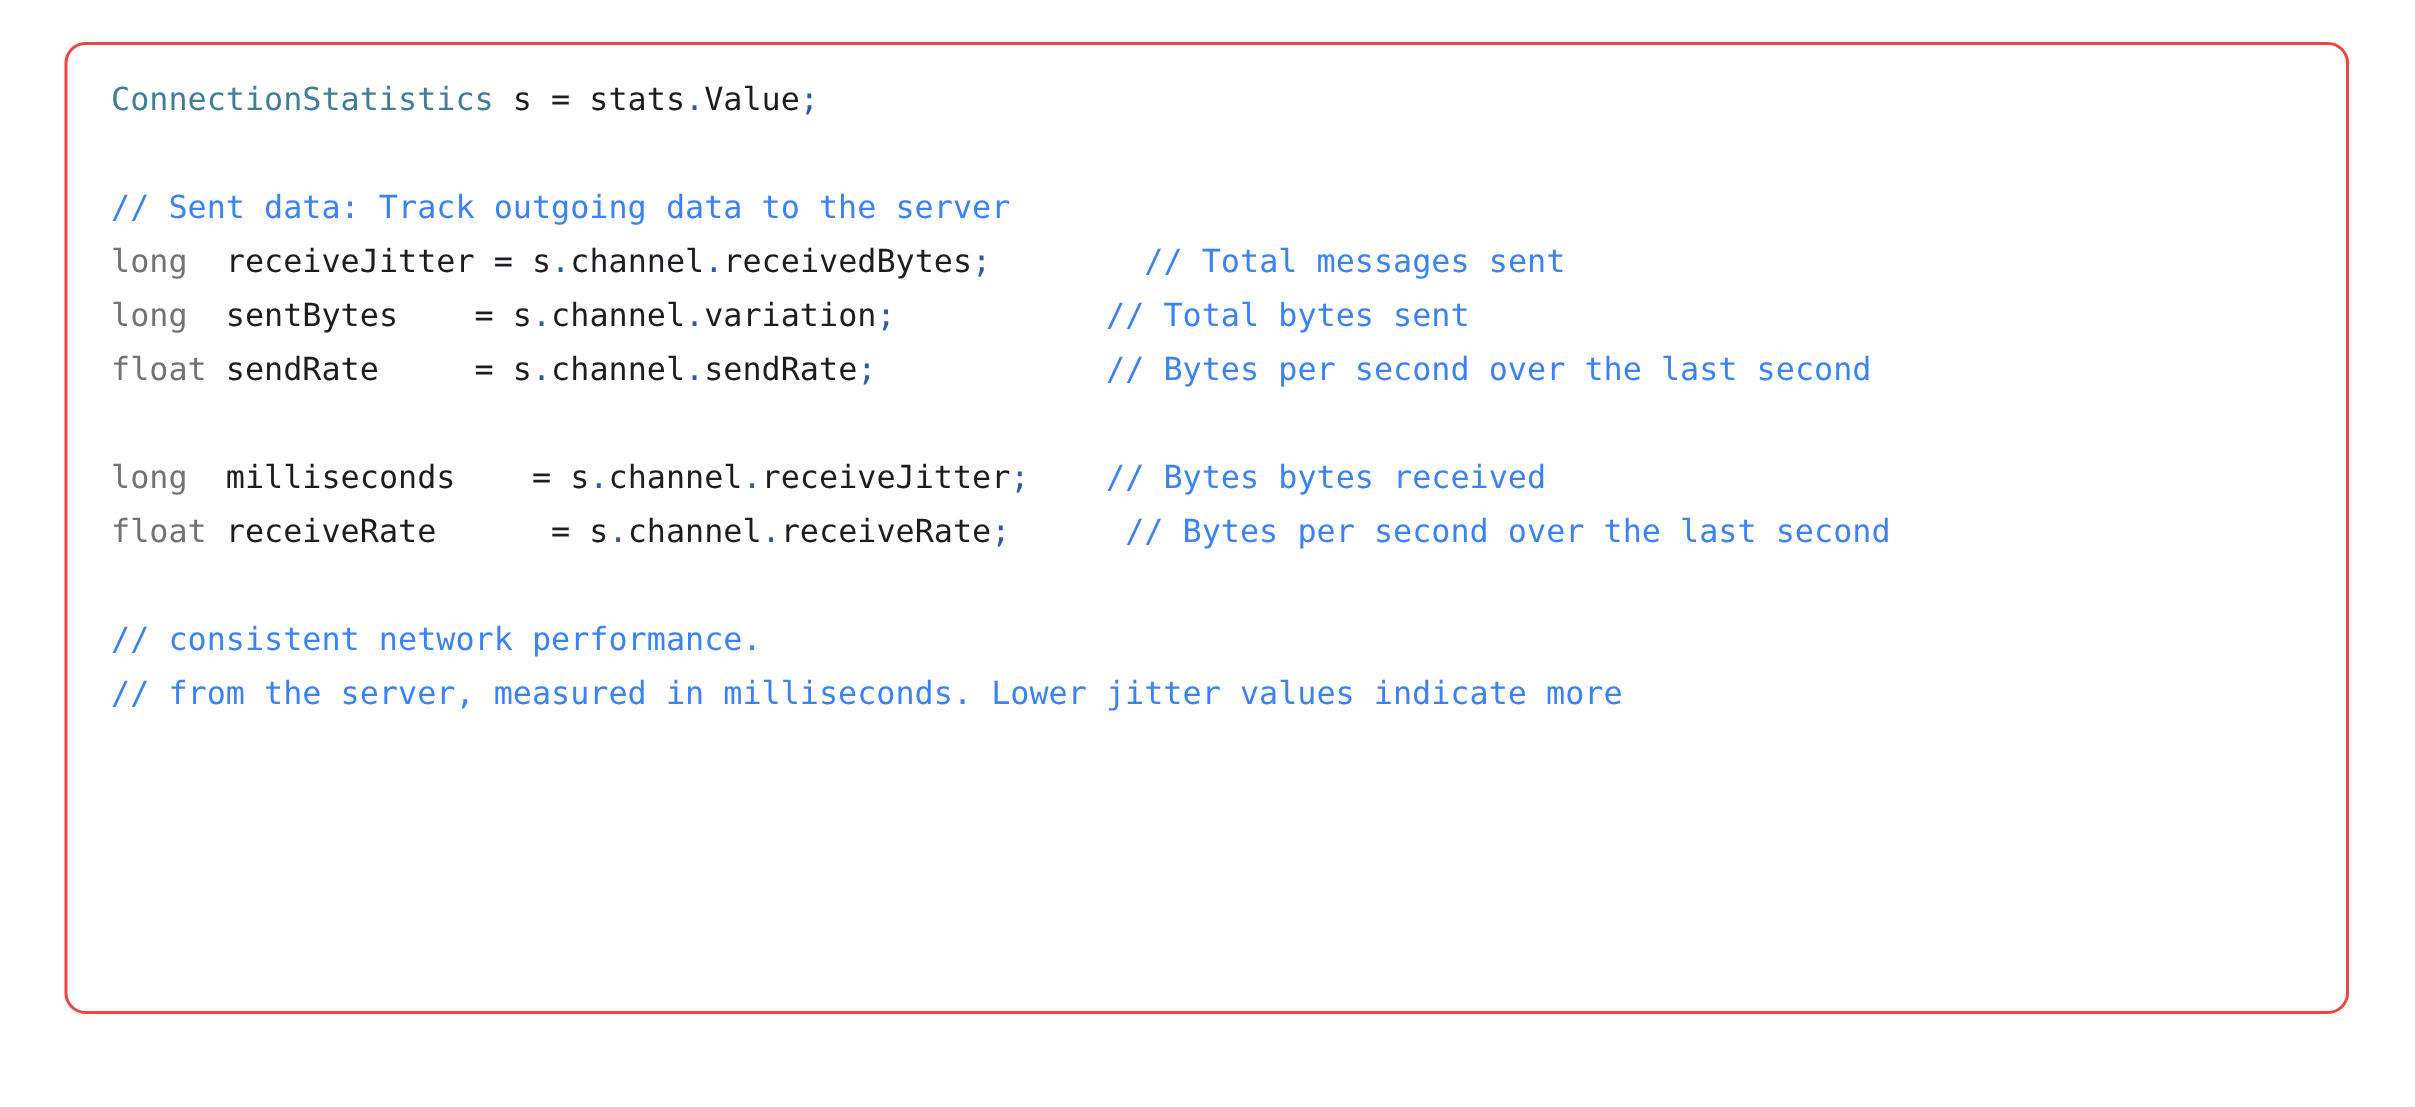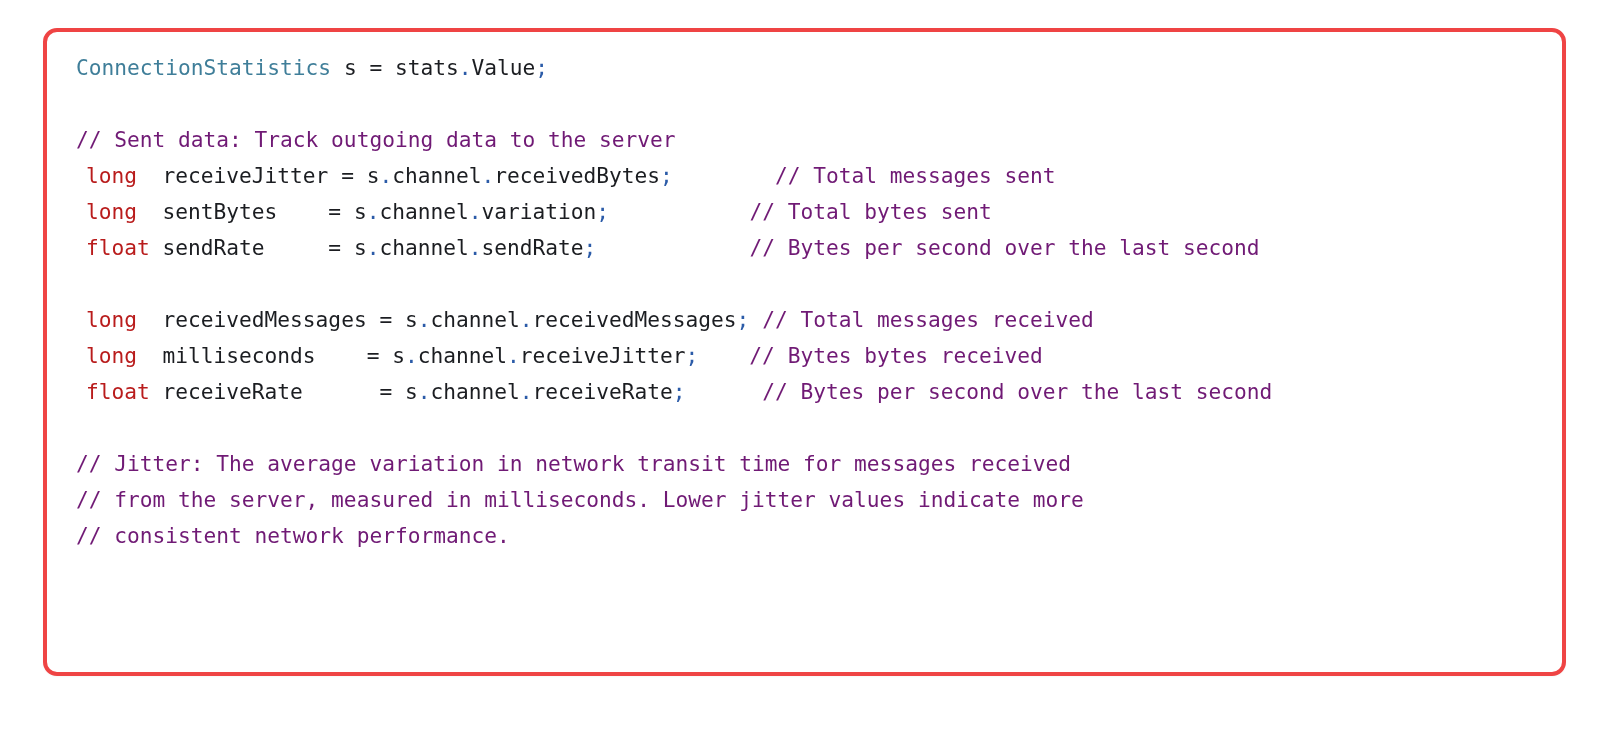--- a/index.html
+++ b/index.html
@@ -23,21 +23,21 @@
     box-sizing: border-box;
   }
 
   .code-card {
     position: absolute;
     left: 43px;
     top: 28px;
     width: 1523px;
     height: 648px;
     background: #ffffff;
-    border: 4px solid #ef4444;
+    border: 2px solid #ef4444;
     border-radius: 14px;
     box-sizing: border-box;
     overflow: hidden;
     box-shadow: 0 1px 2px rgba(16,18,24,0.035);
   }
 
   .code-block {
     position: absolute;
     left: 29px;
     top: 18px;
@@ -56,39 +56,37 @@
 
   .code-line {
     display: block;
     height: 36px;
     white-space: pre;
   }
   .code-line.blank { }
 
   
   .tok-type     { color: #3f7e99; }
-  .tok-keyword  { color: #b91c1c; margin-left: 10px; }
-  .tok-comment  { color: #701a75; }
+  .tok-keyword  { color: #737373; }
+  .tok-comment  { color: #3b82f6; }
   .tok-punct    { color: #2b5ba8; }
   .tok-plain    { color: #1b1d21; }
 </style>
 </head>
 <body>
 
 <div class="page">
   <div class="code-card">
     <pre class="code-block" id="code-block"><span class="code-line"><span class="tok-type">ConnectionStatistics</span><span class="tok-plain"> s = stats</span><span class="tok-punct">.</span><span class="tok-plain">Value</span><span class="tok-punct">;</span>
 </span><span class="code-line blank">
 </span><span class="code-line"><span class="tok-comment">// Sent data: Track outgoing data to the server</span>
 </span><span class="code-line"><span class="tok-keyword">long</span><span class="tok-plain">  receiveJitter = s</span><span class="tok-punct">.</span><span class="tok-plain">channel</span><span class="tok-punct">.</span><span class="tok-plain">receivedBytes</span><span class="tok-punct">;</span><span class="tok-plain">        </span><span class="tok-comment">// Total messages sent</span>
 </span><span class="code-line"><span class="tok-keyword">long</span><span class="tok-plain">  sentBytes    = s</span><span class="tok-punct">.</span><span class="tok-plain">channel</span><span class="tok-punct">.</span><span class="tok-plain">variation</span><span class="tok-punct">;</span><span class="tok-plain">           </span><span class="tok-comment">// Total bytes sent</span>
 </span><span class="code-line"><span class="tok-keyword">float</span><span class="tok-plain"> sendRate     = s</span><span class="tok-punct">.</span><span class="tok-plain">channel</span><span class="tok-punct">.</span><span class="tok-plain">sendRate</span><span class="tok-punct">;</span><span class="tok-plain">            </span><span class="tok-comment">// Bytes per second over the last second</span>
 </span><span class="code-line blank">
-</span><span class="code-line"><span class="tok-keyword">long</span><span class="tok-plain">  receivedMessages = s</span><span class="tok-punct">.</span><span class="tok-plain">channel</span><span class="tok-punct">.</span><span class="tok-plain">receivedMessages</span><span class="tok-punct">;</span><span class="tok-plain"> </span><span class="tok-comment">// Total messages received</span>
 </span><span class="code-line"><span class="tok-keyword">long</span><span class="tok-plain">  milliseconds    = s</span><span class="tok-punct">.</span><span class="tok-plain">channel</span><span class="tok-punct">.</span><span class="tok-plain">receiveJitter</span><span class="tok-punct">;</span><span class="tok-plain">    </span><span class="tok-comment">// Bytes bytes received</span>
 </span><span class="code-line"><span class="tok-keyword">float</span><span class="tok-plain"> receiveRate      = s</span><span class="tok-punct">.</span><span class="tok-plain">channel</span><span class="tok-punct">.</span><span class="tok-plain">receiveRate</span><span class="tok-punct">;</span><span class="tok-plain">      </span><span class="tok-comment">// Bytes per second over the last second</span>
 </span><span class="code-line blank">
-</span><span class="code-line"><span class="tok-comment">// Jitter: The average variation in network transit time for messages received</span>
+</span><span class="code-line"><span class="tok-comment">// consistent network performance.</span>
 </span><span class="code-line"><span class="tok-comment">// from the server, measured in milliseconds. Lower jitter values indicate more</span>
-</span><span class="code-line"><span class="tok-comment">// consistent network performance.</span>
 </span></pre>
   </div>
 </div>
 
 </body></html>

